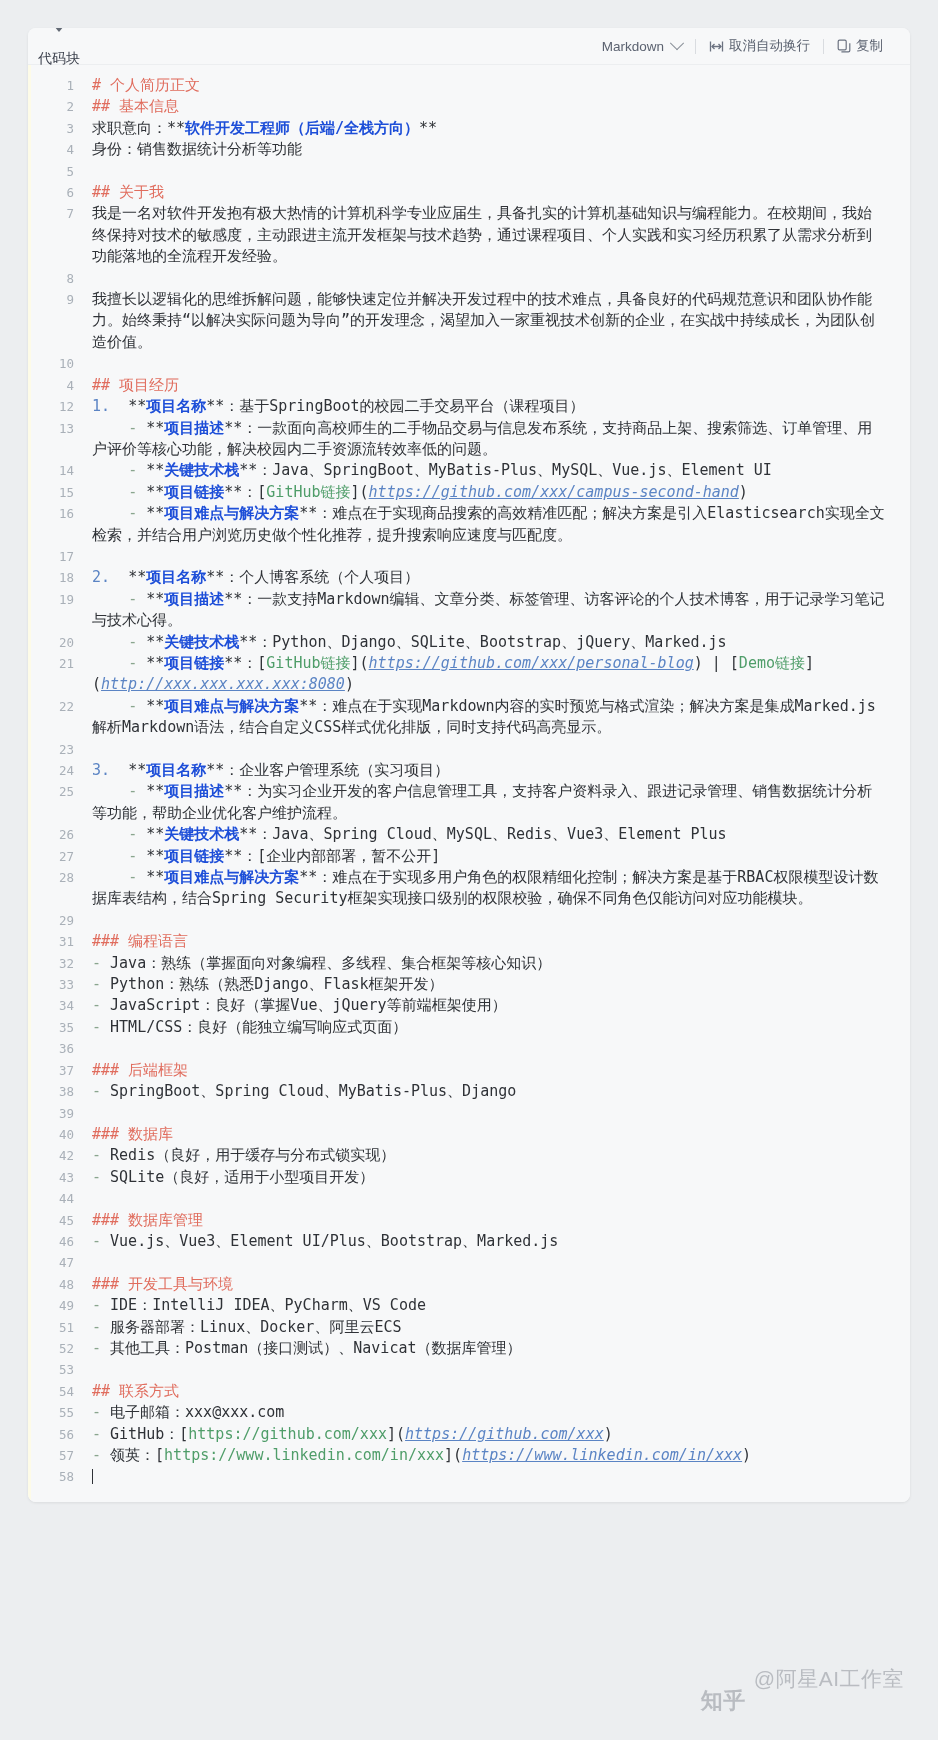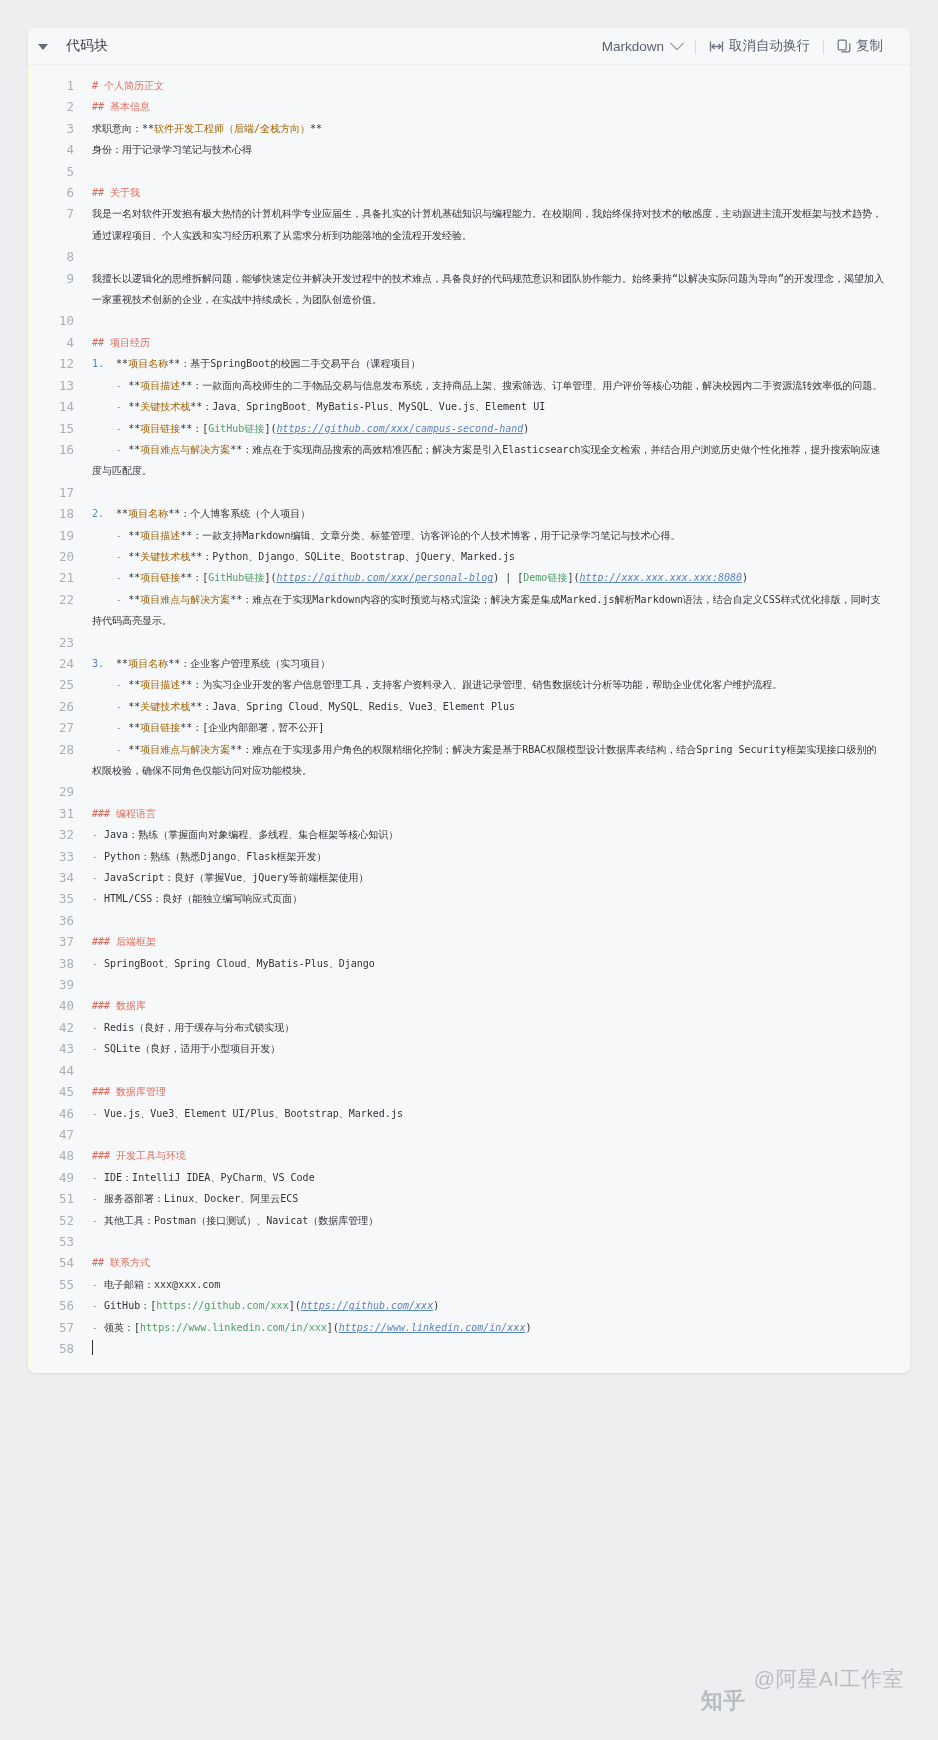--- a/index.html
+++ b/index.html
@@ -30,20 +30,21 @@
     padding:0 14px 0 10px;
     background:#f7f8f9;
     font-size:13.5px;
     color:#3f4451;
     border-bottom:1px solid #eceef0;
   }
   .cb-title{
     display:flex; align-items:center; gap:18px;
     color:#3a3f4b;
     font-size:14px;
+    flex-direction:column;
   }
   .caret{
     width:0;height:0;
     border-left:5px solid transparent;
     border-right:5px solid transparent;
     border-top:6px solid #636a75;
     display:inline-block;
     margin-top:1px;
   }
   .cb-tools{
@@ -97,29 +98,29 @@
     padding-right:18px;
     color:#a9b0b8;
     font-family:"DejaVu Sans Mono","Liberation Mono",monospace;
     font-size:12.5px;
     line-height:21.4px;
     user-select:none;
   }
   .code{
     flex:1 1 auto;
     font-family:"DejaVu Sans Mono","Liberation Mono",monospace;
-    font-size:10px;
+    font-size:15px;
     line-height:21.4px;
     color:#2f3237;
     white-space:pre-wrap;
     word-break:break-word;
     padding-right:8px;
   }
   .h  { color:#e06c5d; }          
-  .b  { font-weight:normal; color:#a16207; }  
+  .b  { font-weight:bold; color:#1d4ed8; }  
   .mk { color:#2f3237; }          
   .li { color:#5b84c4; }          
   .da { color:#89a58e; }          
   .lt { color:#4f9d69; }          
   .lu { color:#5b84c4; text-decoration:underline;font-style:italic; }
   .cursor{
     display:inline-block;
     width:1px;height:15px;
     background:#2f3237;
     vertical-align:-3px;
@@ -193,21 +194,21 @@
         <div class="line">
           <div class="ln">2</div>
           <div class="code"><span class="h">## 基本信息</span></div>
         </div>
         <div class="line">
           <div class="ln">3</div>
           <div class="code"><span>求职意向：</span><span class="mk">**</span><span class="b">软件开发工程师（后端/全栈方向）</span><span class="mk">**</span></div>
         </div>
         <div class="line">
           <div class="ln">4</div>
-          <div class="code"><span>身份：用于记录学习笔记与技术心得</span></div>
+          <div class="code"><span>身份：销售数据统计分析等功能</span></div>
         </div>
         <div class="line">
           <div class="ln">5</div>
           <div class="code">&nbsp;</div>
         </div>
         <div class="line">
           <div class="ln">6</div>
           <div class="code"><span class="h">## 关于我</span></div>
         </div>
         <div class="line">

